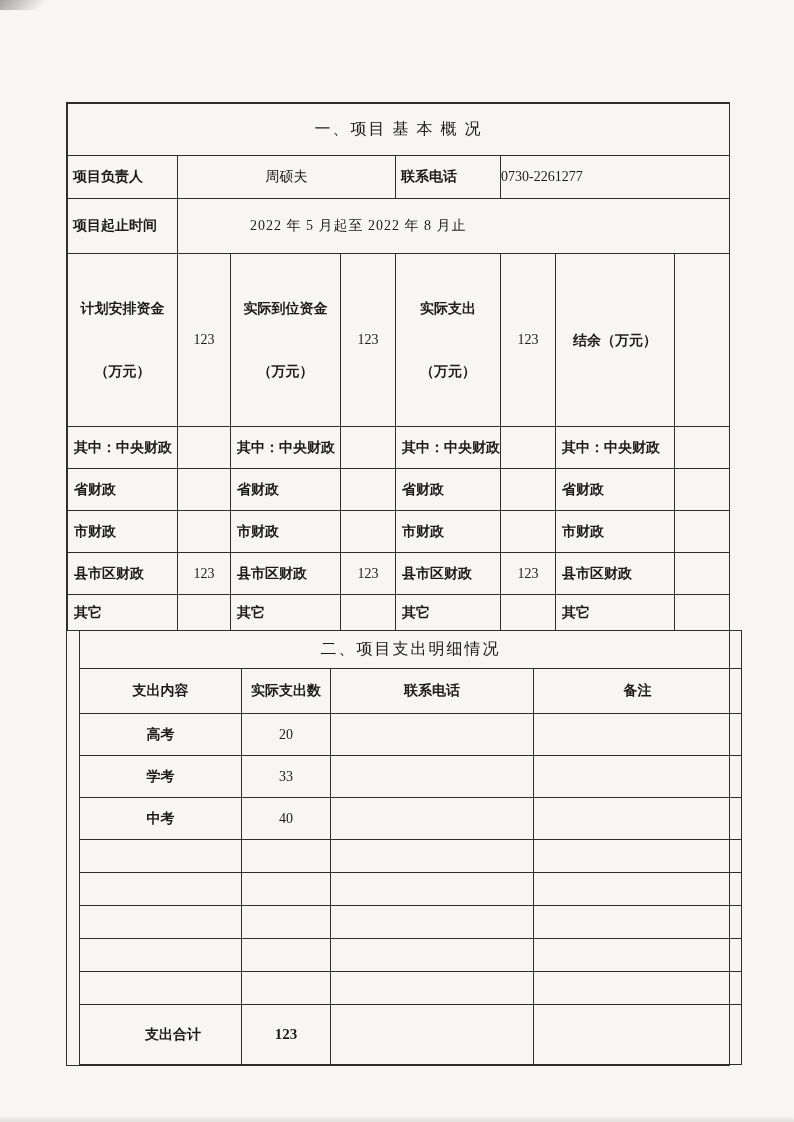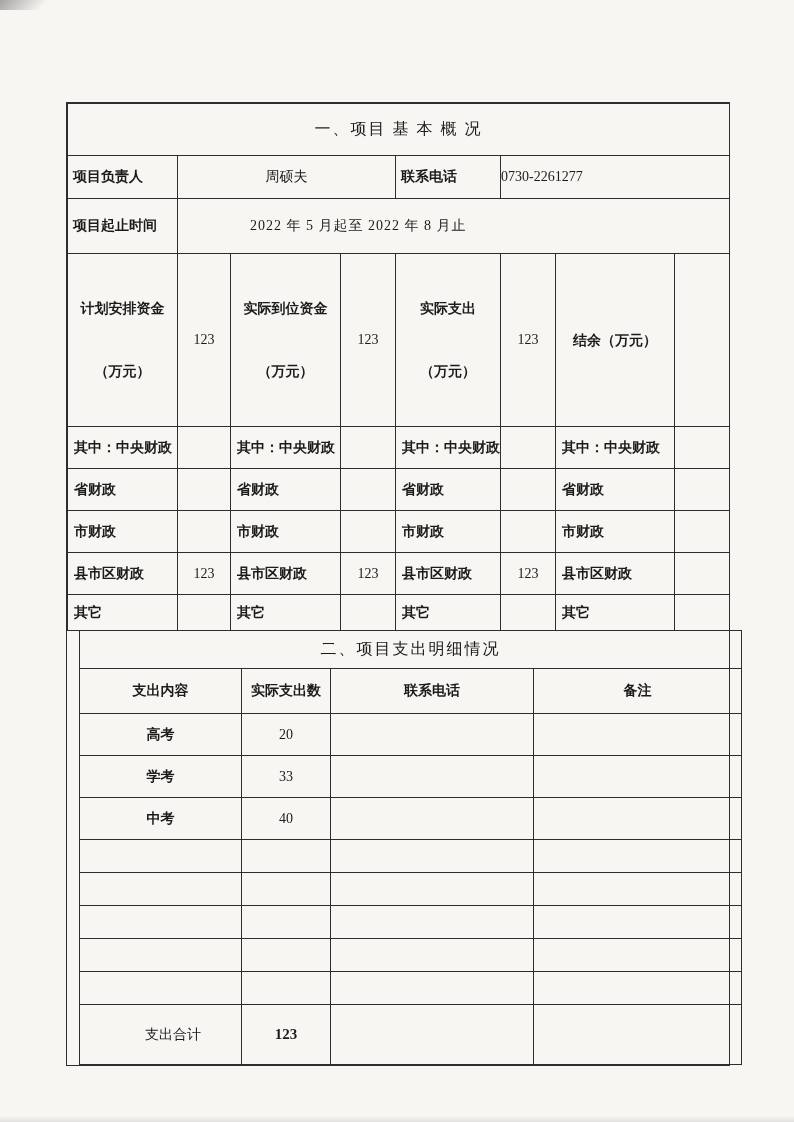--- a/index.html
+++ b/index.html
@@ -41,21 +41,21 @@
   .lbl { font-weight:bold; text-align:left;margin-left:32px; }
   .ctr { text-align:center; }
   .vleft { text-align:left; padding-left:0; }
   .period-val { text-align:left; padding-left:72px; letter-spacing:1px; }
   .fund-head { font-weight:bold; text-align:center; line-height:1.5; }
   .fund-label { font-weight:bold; text-align:left; padding-left:6px; }
   .num { text-align:center; }
   .s2-head { font-weight:bold; text-align:center;border-radius:19px; }
   .s2-content { font-weight:bold; text-align:center; }
   .s2-num { text-align:center; }
-  .total-label { font-weight:normal; text-align:center;padding-left:30px; }
+  .total-label { font-weight:bold; text-align:center;padding-left:30px; }
   .total-num { font-weight:bold; text-align:center; font-size:15px; }
 </style>
 </head>
 <body>
 
 <div class="scan-edge-top"></div>
 <div class="scan-edge-bottom"></div>
 
 <div class="form">
 

